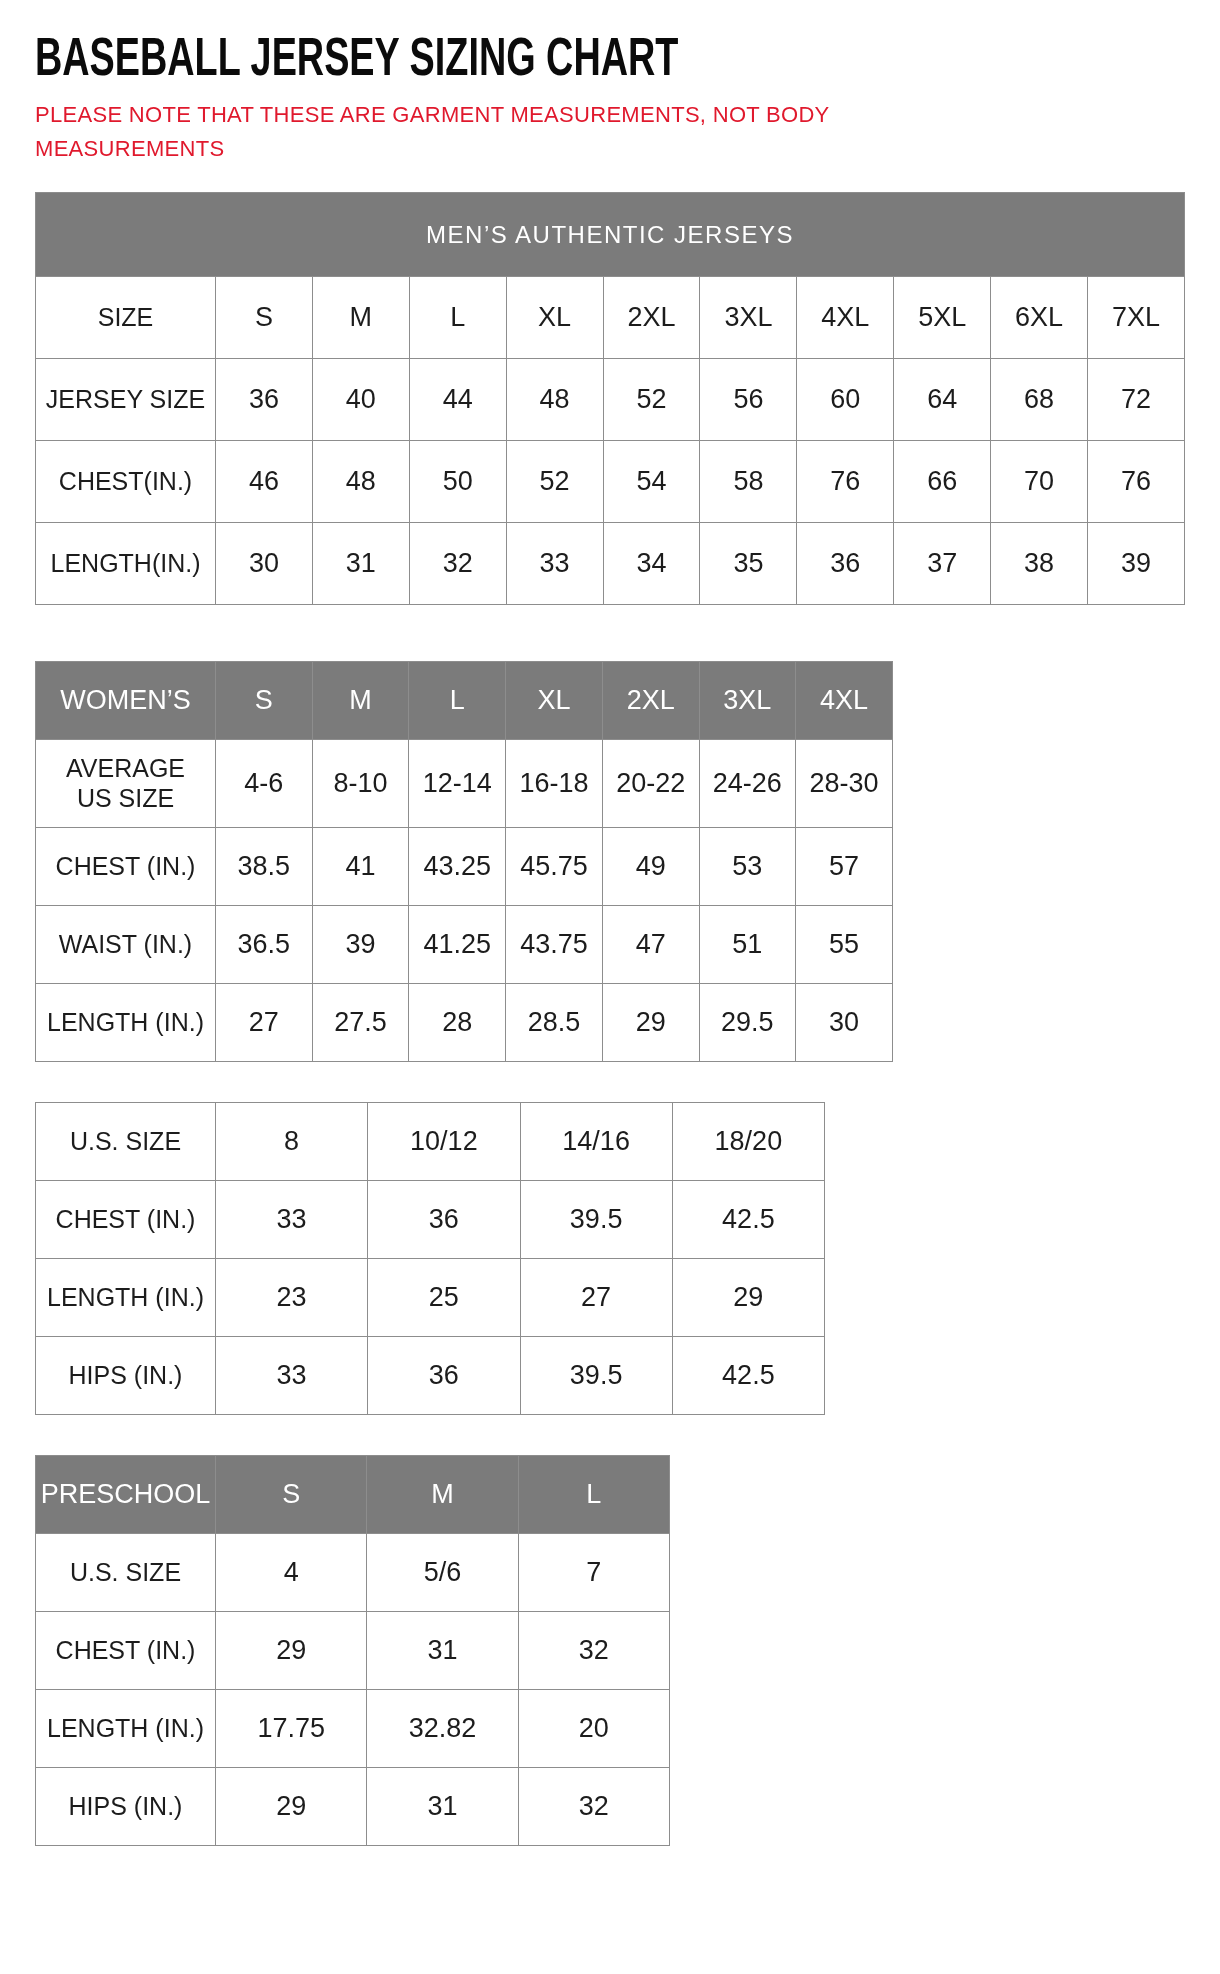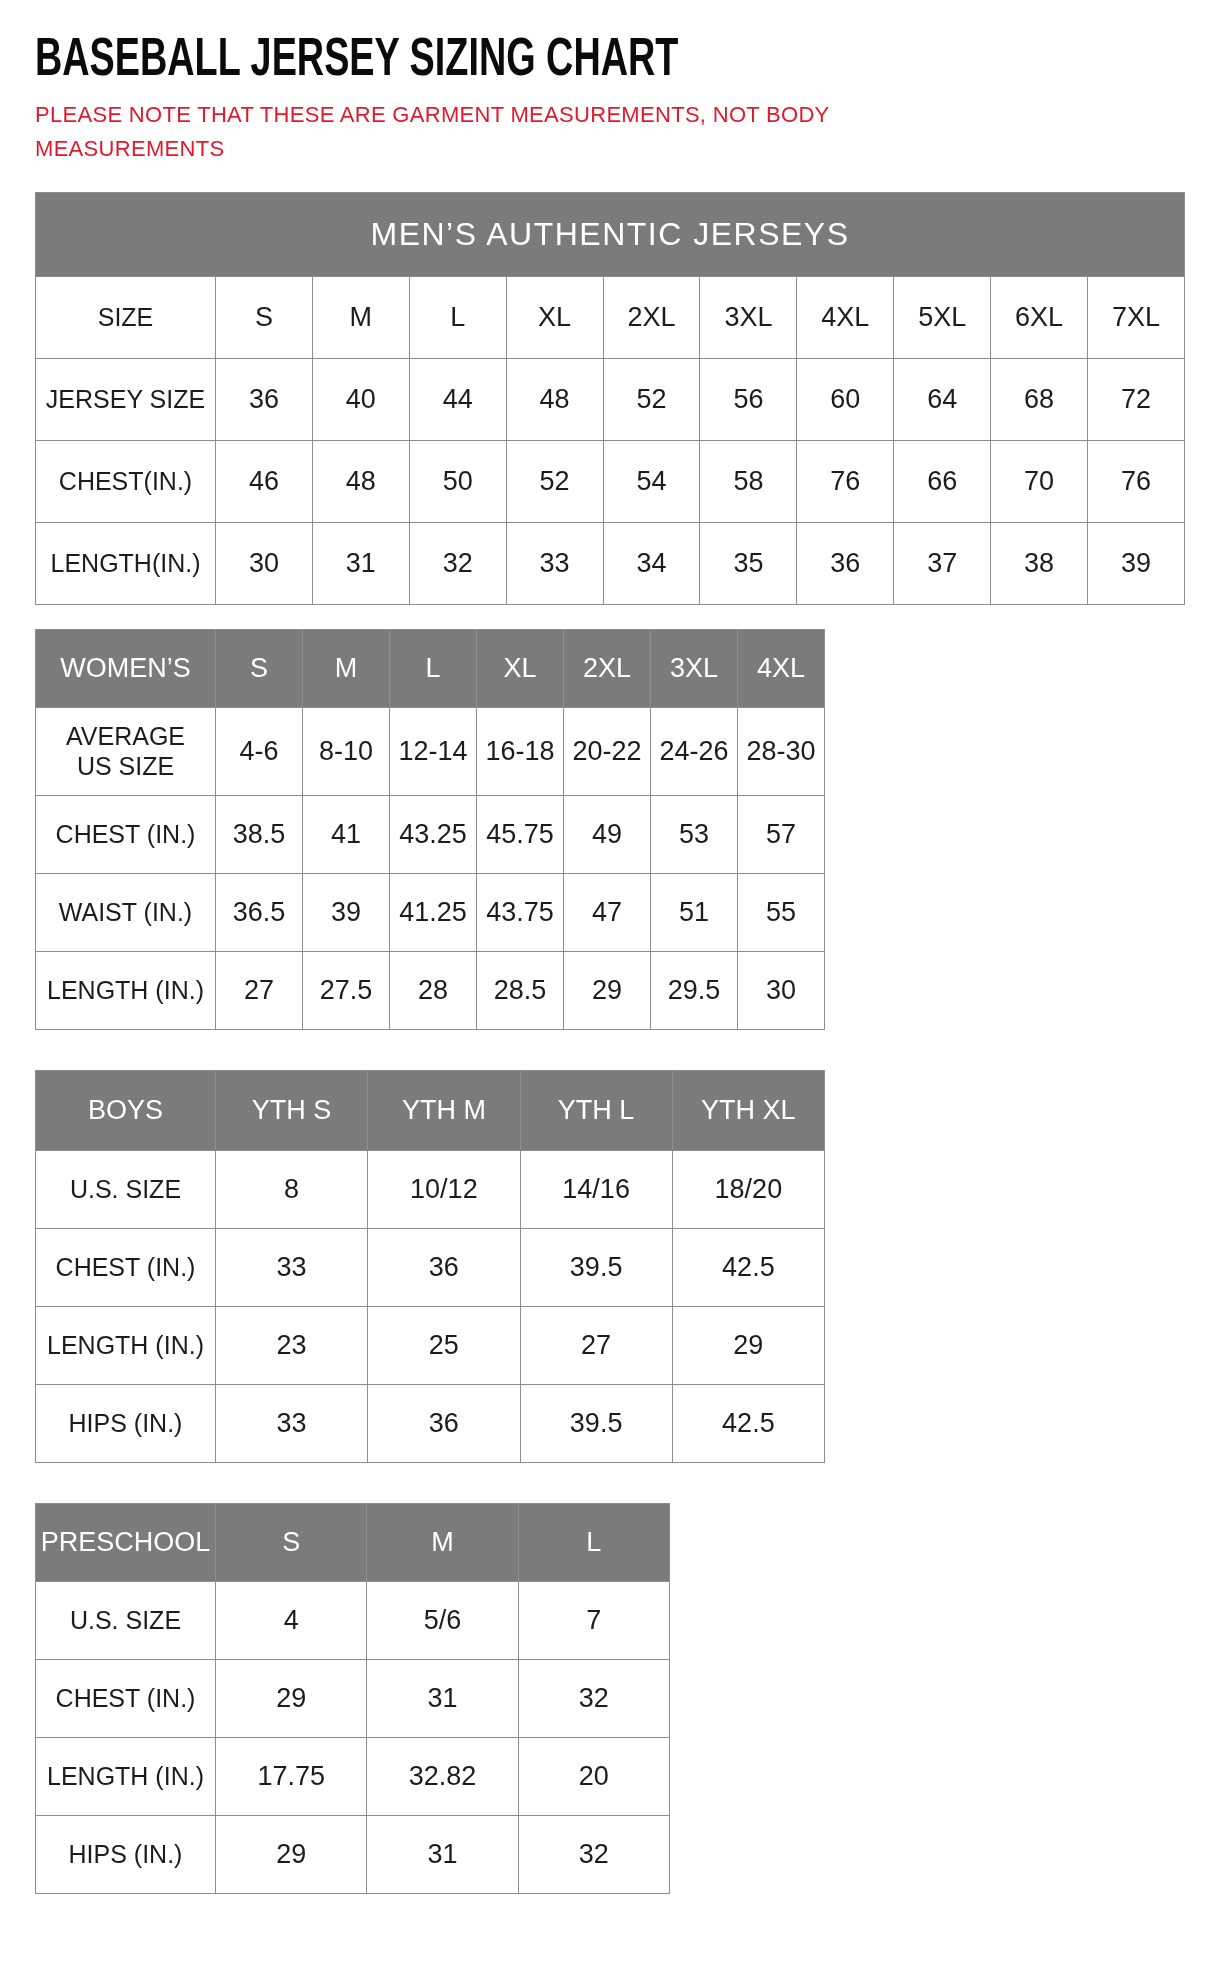--- a/index.html
+++ b/index.html
@@ -40,24 +40,24 @@
   .tbl .val{font-size:27px;}
   .tbl .lbl{font-size:25px;white-space:pre-line;line-height:1.18;padding:0 7px;}
   .tbl .gh{background:var(--gray);color:#fff;font-size:27px;}
 
   .mens{width:1150px;margin-top:26px;}
   .mens .col-lbl{width:180px;}
   .mens tr.hd-row{height:84px;}
   .mens tr.data{height:82px;}
   .mens .hd{
     background:var(--gray);color:#fff;
-    font-size:32px;letter-spacing:1.5px;
-  }
-
-  .womens{width:790px;margin-top:24px;}
+    font-size:24px;letter-spacing:1.5px;
+  }
+
+  .womens{width:858px;margin-top:56px;}
   .womens .col-lbl{width:180px;}
   .womens tr.hd-row{height:78px;}
   .womens tr.data{height:78px;}
   .womens tr.tall{height:88px;}
 
   .boys{width:790px;margin-top:40px;}
   .boys .col-lbl{width:180px;}
   .boys tr.hd-row{height:80px;}
   .boys tr.data{height:78px;}
 
@@ -203,27 +203,20 @@
     </tr>
   </tbody>
     </table>
 
   <table class="tbl boys">
     <colgroup>
         <col class="col-lbl">
         <col span="4">
       </colgroup>
     <tbody>
-        <tr class="hd-row">
-      <td class="gh">BOYS</td>
-      <td class="gh">YTH S</td>
-      <td class="gh">YTH M</td>
-      <td class="gh">YTH L</td>
-      <td class="gh">YTH XL</td>
-    </tr>
     <tr class="data">
       <td class="lbl">U.S. SIZE</td>
       <td class="val">8</td>
       <td class="val">10/12</td>
       <td class="val">14/16</td>
       <td class="val">18/20</td>
     </tr>
     <tr class="data">
       <td class="lbl">CHEST (IN.)</td>
       <td class="val">33</td>

